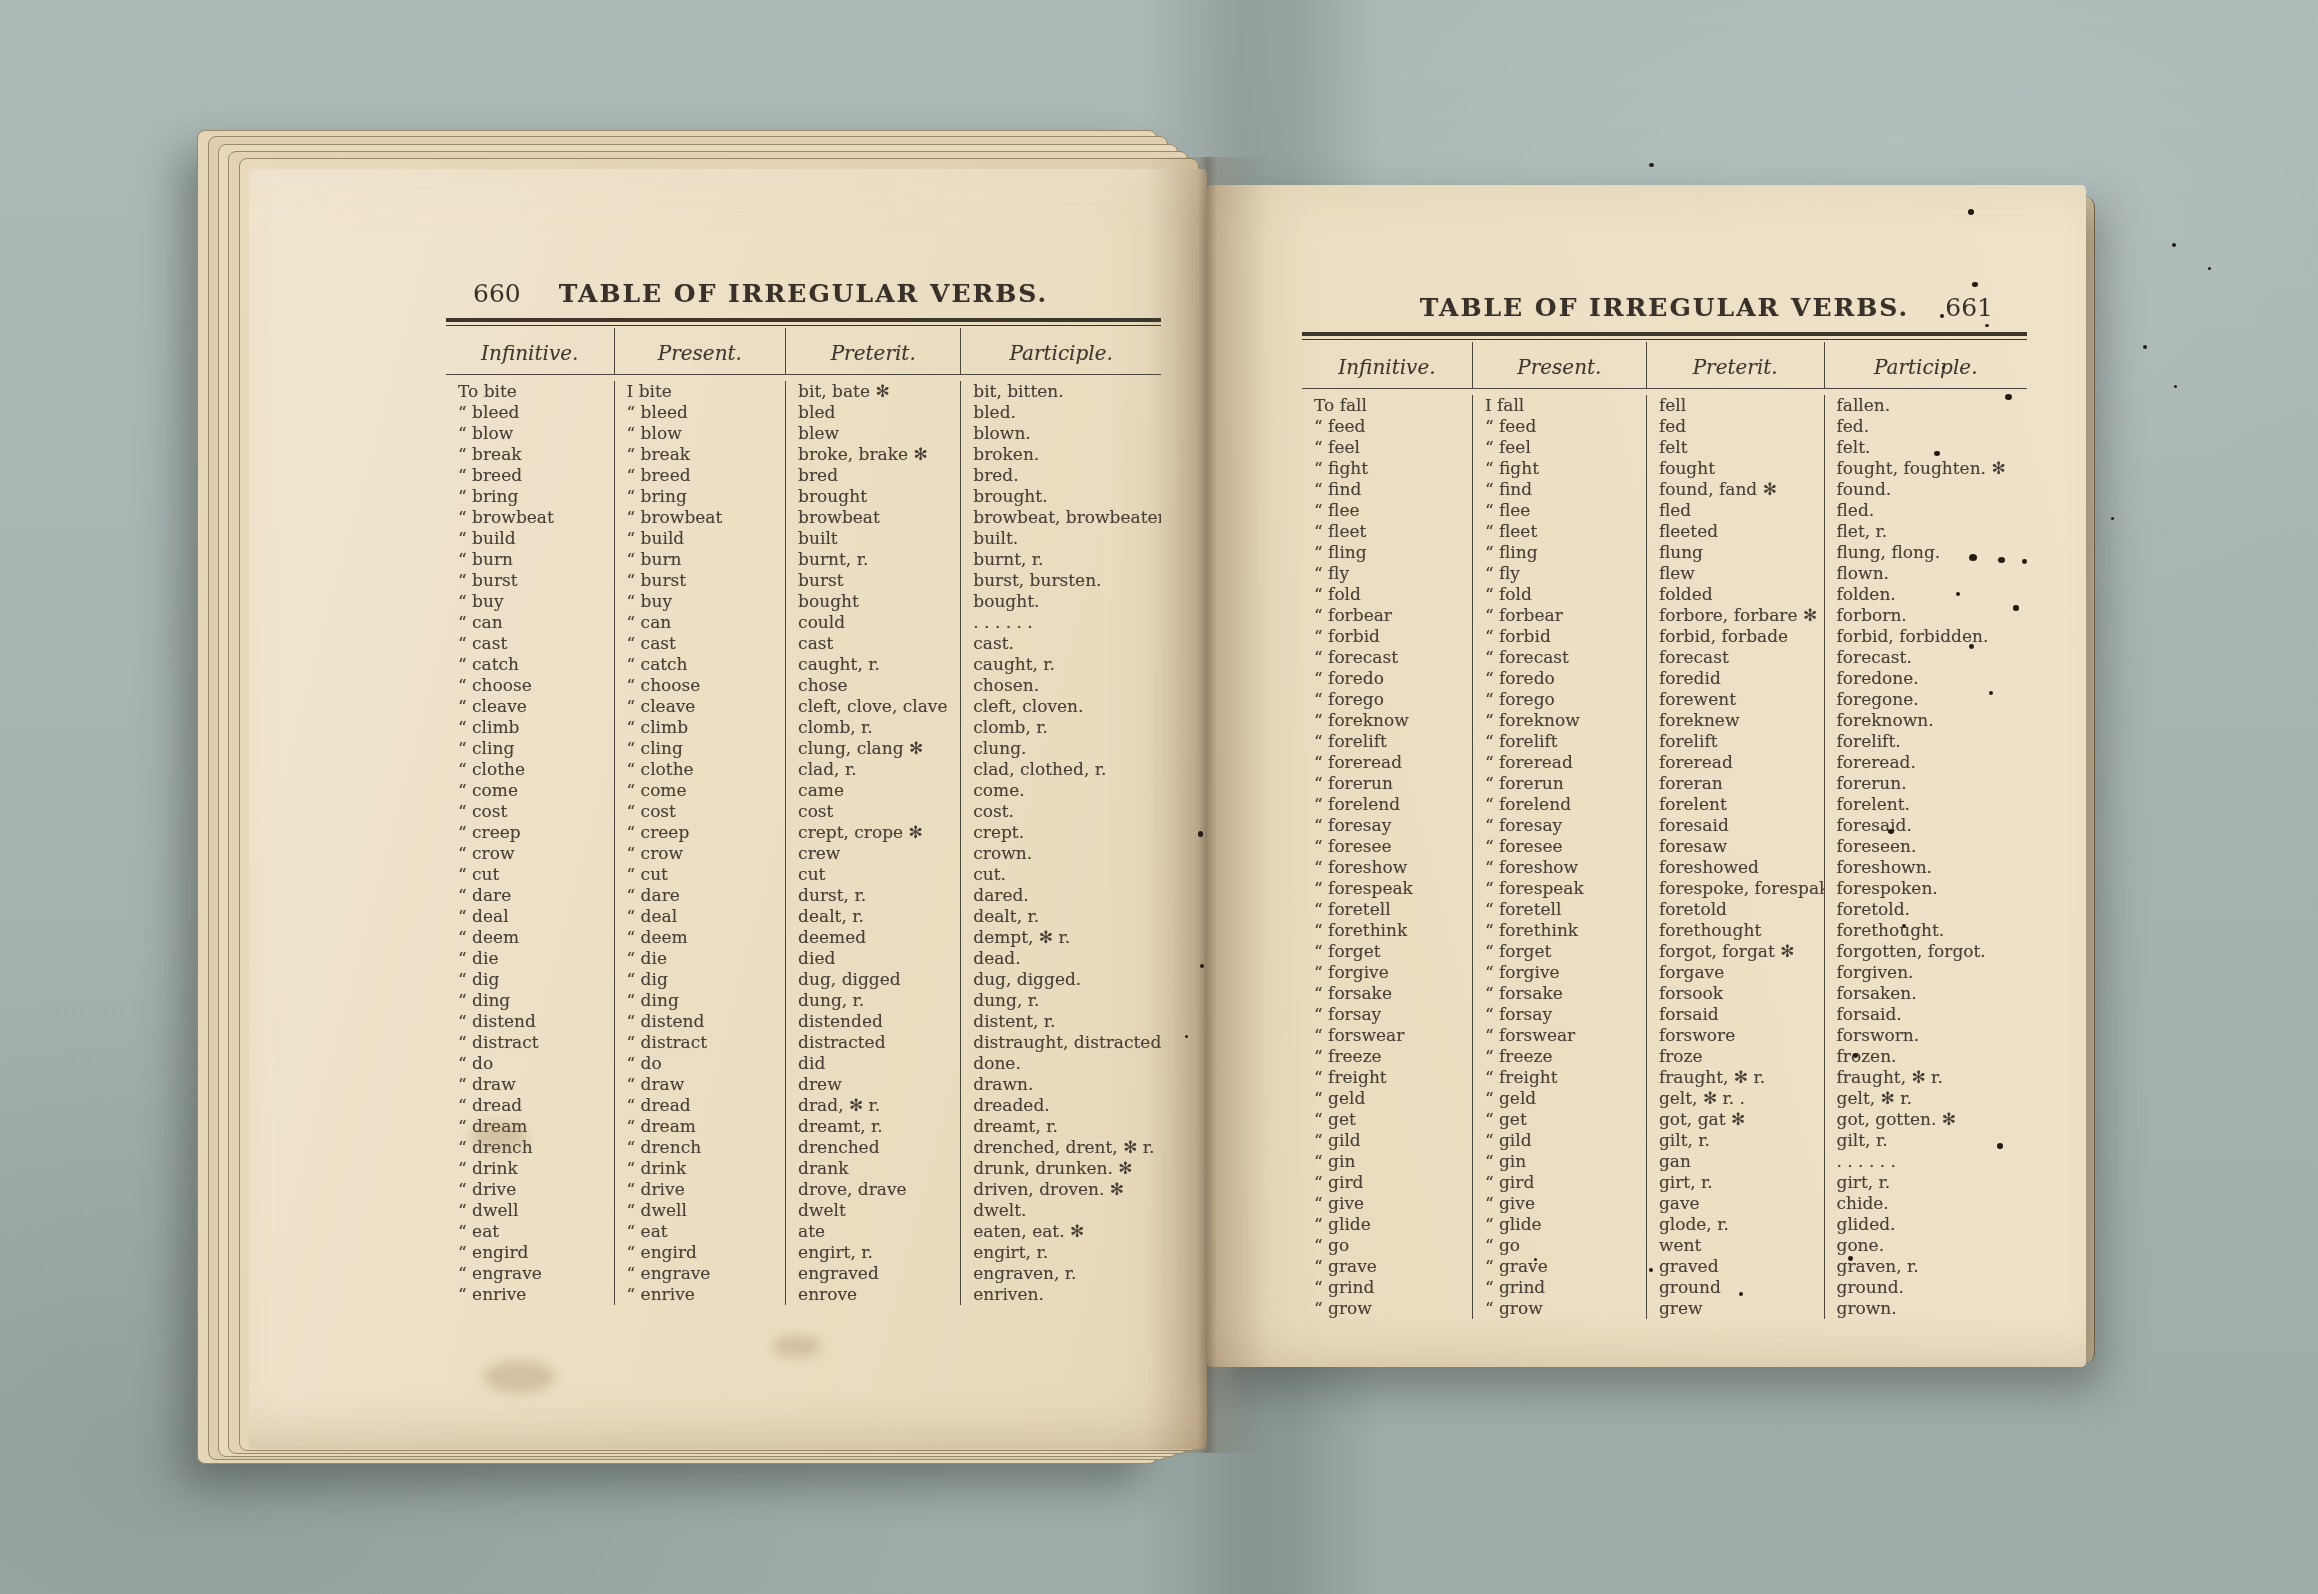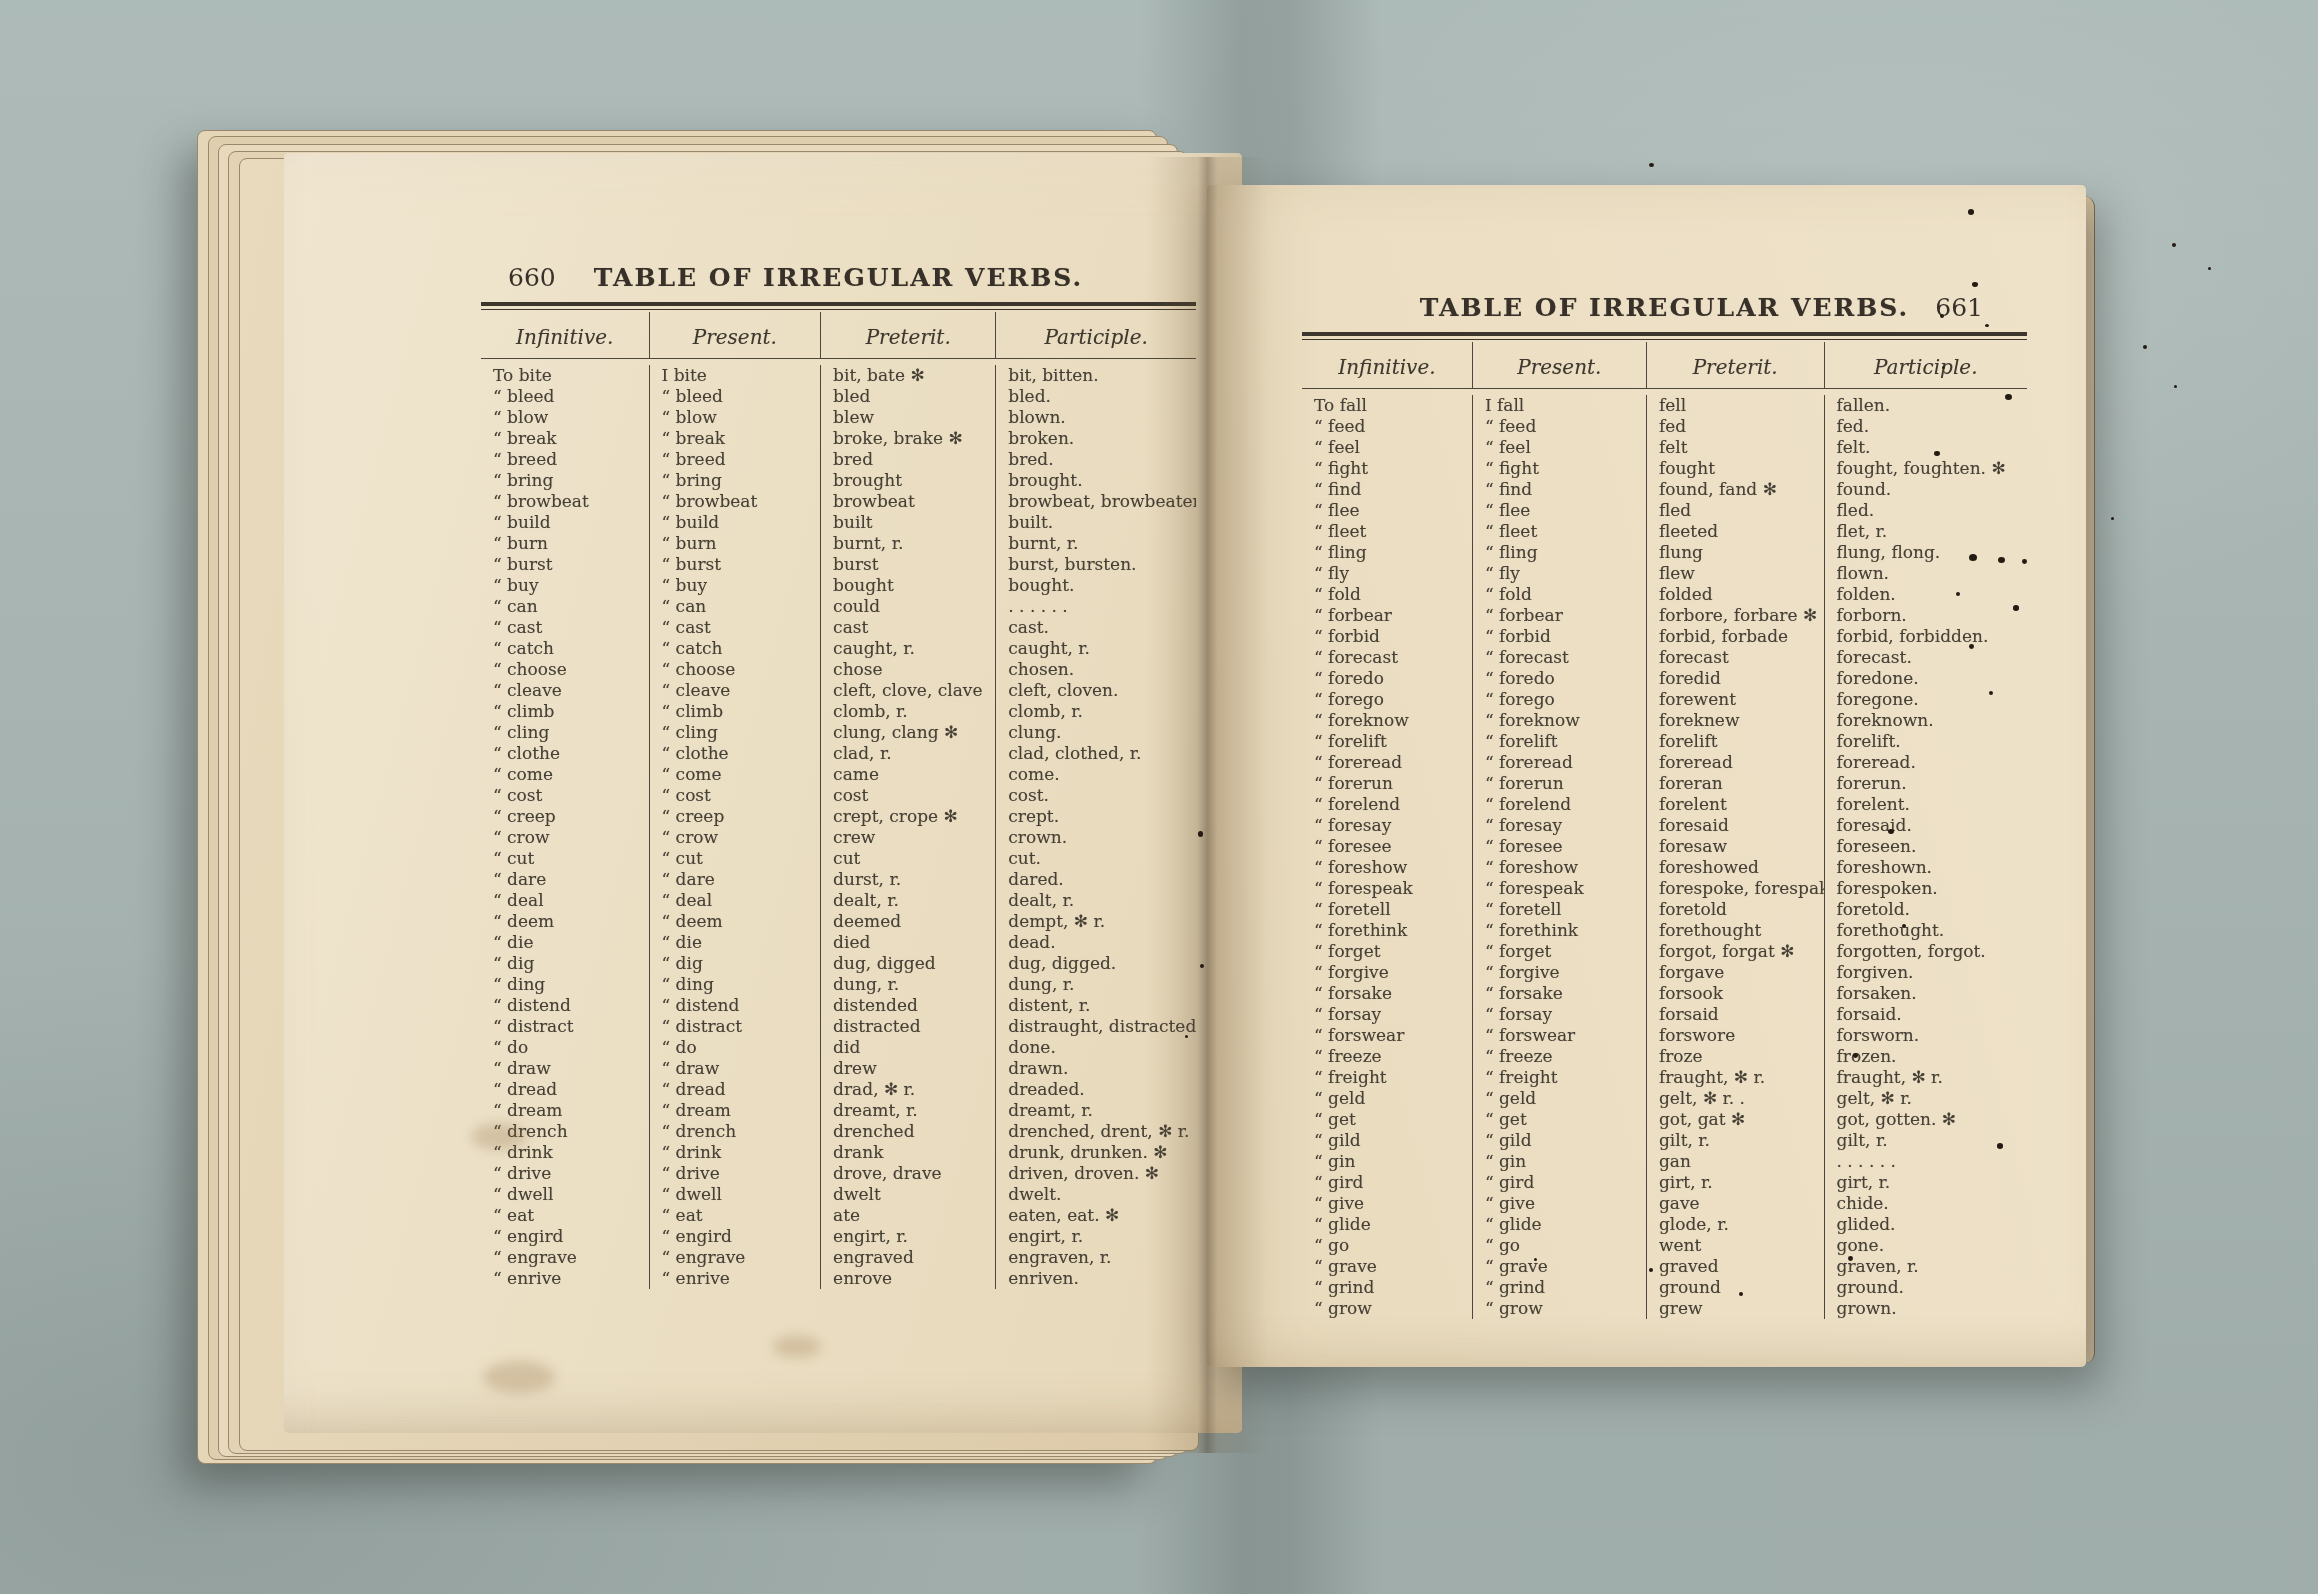--- a/index.html
+++ b/index.html
@@ -21,25 +21,25 @@
   .stack{position:absolute;border:0.8px solid #99886b;border-radius:8px;
     background:linear-gradient(100deg,#e9dabd,#dccaa9);}
   .s1{left:46px;top:25px;width:958px;height:1291px;}
   .s2{left:35px;top:17.7px;width:958px;height:1301px;background:#e3d3b4;}
   .s3{left:25px;top:10.5px;width:958px;height:1311px;background:#e8d9bd;}
   .s4{left:14.5px;top:3.2px;width:958px;height:1322px;background:#e0cfae;}
   .s5{left:4px;top:-3.2px;width:958px;height:1332px;background:#e6d6b8;
     box-shadow:-14.5px 21px 44px rgba(30,32,28,0.38);}
 
   .page{position:absolute;border-radius:4.8px;}
-  .page-left{left:56px;top:20px;width:958px;height:1280px;
+  .page-left{left:56px;top:36px;width:958px;height:1280px;
     background:linear-gradient(105deg,#f0e6d0 0%,#ebdfc4 45%,#e7d8ba 100%);
     box-shadow:inset -56px 0 72px -36px rgba(120,90,50,0.28),
                inset 0 -40px 56px -36px rgba(120,90,50,0.22),
-               inset 0 32px 56px -36px rgba(255,250,235,0.5);margin-left:35px;}
+               inset 0 32px 56px -36px rgba(255,250,235,0.5);}
   .edge-right{left:1882px;top:63px;width:19.3px;height:1167px;position:absolute;
     background:#d2c09f;border-right:1.6px solid #7d6d52;border-radius:3.2px 11.3px 9.7px 3.2px;}
   .page-right{left:1014px;top:52px;width:879px;height:1182px;
     background:linear-gradient(255deg,#eee2c9 0%,#ecdfc4 55%,#e8dabc 100%);
     box-shadow:inset 64px 0 81px -40px rgba(120,90,50,0.30),
                inset 0 -32px 56px -36px rgba(120,90,50,0.18),
                14.5px 21px 44px rgba(30,32,28,0.35);}
   .gutter{position:absolute;left:954px;top:24px;width:121px;height:1296px;z-index:6;
     pointer-events:none;
     background:linear-gradient(90deg, rgba(110,85,50,0) 0%, rgba(110,85,50,0.18) 42%,
@@ -48,21 +48,21 @@
   
   .content{position:absolute;z-index:4;}
   .content-left{left:197px;top:105px;width:715px;}
   .content-right{left:95px;top:103px;width:725px;}
   .page-head{position:relative;height:39px;margin-bottom:4.8px;}
   .title{position:absolute;left:0;right:0;text-align:center;
     font-weight:700;font-size:25px;line-height:39px;letter-spacing:2px;color:#37312a;
     text-shadow:0 0 0.8px rgba(60,50,38,0.35);}
   .pagenum{position:absolute;font-size:25px;line-height:39px;color:#37312a;}
   .pn-left{left:27px;}
-  .pn-right{right:44px;margin-left:36px;}
+  .pn-right{right:34px;margin-left:36px;}
   .double-rule{height:3.2px;border-top:4px solid #3c362c;border-bottom:1.6px solid #3c362c;}
 
   table.verbs{border-collapse:collapse;width:100%;table-layout:fixed;margin-top:1.6px;}
   .verbs th{font-style:italic;font-weight:normal;font-size:20px;color:#3e382f;
     padding:13px 0 9.7px;border-bottom:1.6px solid #4d463c;text-align:center;
     text-shadow:0 0 0.8px rgba(60,50,38,0.3);}
   .verbs td{font-size:17px;line-height:21px;color:#464036;padding:0 0 0 12px;
     white-space:nowrap;overflow:hidden;text-shadow:0 0 0.8px rgba(70,58,42,0.3);}
   .verbs th:nth-child(n+2),.verbs td:nth-child(n+2){border-left:1.6px solid #4d463c;}
   .verbs tbody:before{content:"";display:table-row;height:6.4px;}

